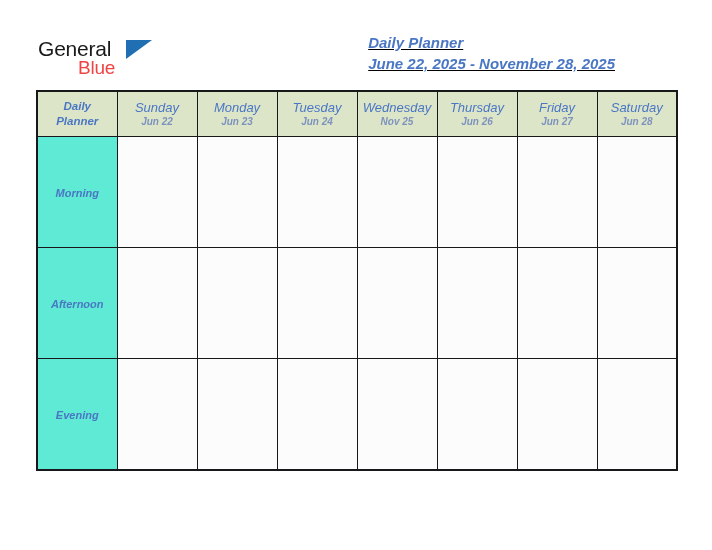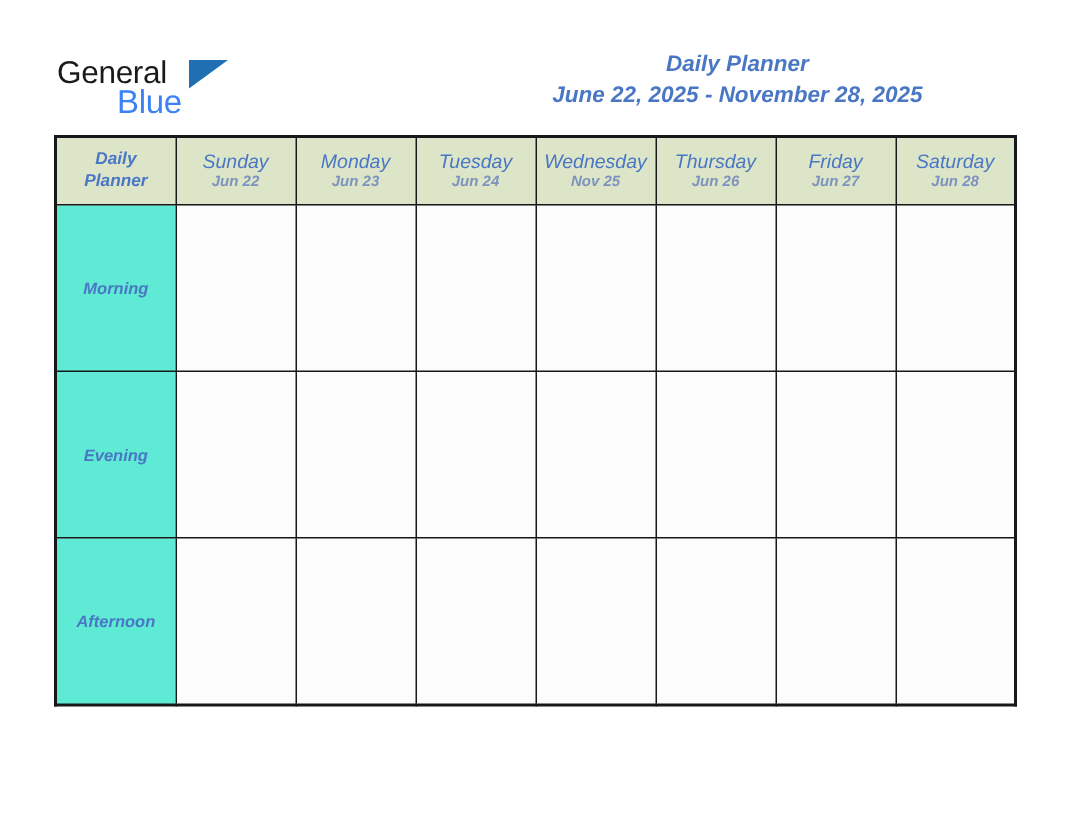--- a/index.html
+++ b/index.html
@@ -54,33 +54,34 @@
     top: 2px;
     width: 0;
     height: 0;
     border-left: 26px solid #1f6fb2;
     border-bottom: 19px solid transparent;
   }
   .brand-line2 {
     position: absolute;
     left: 40px;
     top: 19px;
-    font-size: 22px;
+    font-size: 19px;
     letter-spacing: -0.2px;
-    color: #3b82f6;
+    color: #ef4444;
     font-family: "Liberation Sans", sans-serif;
     white-space: nowrap;
     line-height: 22px;
   }
 
   .doc-titles {
     position: absolute;
     right: 37px;
     top: 33px;
-    text-align: center;
+    text-align: left;
+    text-decoration: underline;
   }
   .doc-title {
     font-size: 15px;
     font-style: italic;
     font-weight: bold;
     color: #4a77c4;
     line-height: 20px;
     white-space: nowrap;
   }
   .doc-subtitle {
@@ -243,34 +244,34 @@
           <td class="slot-cell"></td>
           <td class="slot-cell"></td>
           <td class="slot-cell"></td>
           <td class="slot-cell"></td>
           <td class="slot-cell"></td>
           <td class="slot-cell"></td>
         </tr>
 
         <tr>
           <td class="row-label">
+            <span class="row-label-text">Afternoon</span>
+          </td>
+          <td class="slot-cell"></td>
+          <td class="slot-cell"></td>
+          <td class="slot-cell"></td>
+          <td class="slot-cell"></td>
+          <td class="slot-cell"></td>
+          <td class="slot-cell"></td>
+          <td class="slot-cell"></td>
+        </tr>
+
+        <tr>
+          <td class="row-label">
             <span class="row-label-text">Evening</span>
-          </td>
-          <td class="slot-cell"></td>
-          <td class="slot-cell"></td>
-          <td class="slot-cell"></td>
-          <td class="slot-cell"></td>
-          <td class="slot-cell"></td>
-          <td class="slot-cell"></td>
-          <td class="slot-cell"></td>
-        </tr>
-
-        <tr>
-          <td class="row-label">
-            <span class="row-label-text">Afternoon</span>
           </td>
           <td class="slot-cell"></td>
           <td class="slot-cell"></td>
           <td class="slot-cell"></td>
           <td class="slot-cell"></td>
           <td class="slot-cell"></td>
           <td class="slot-cell"></td>
           <td class="slot-cell"></td>
         </tr>
 

